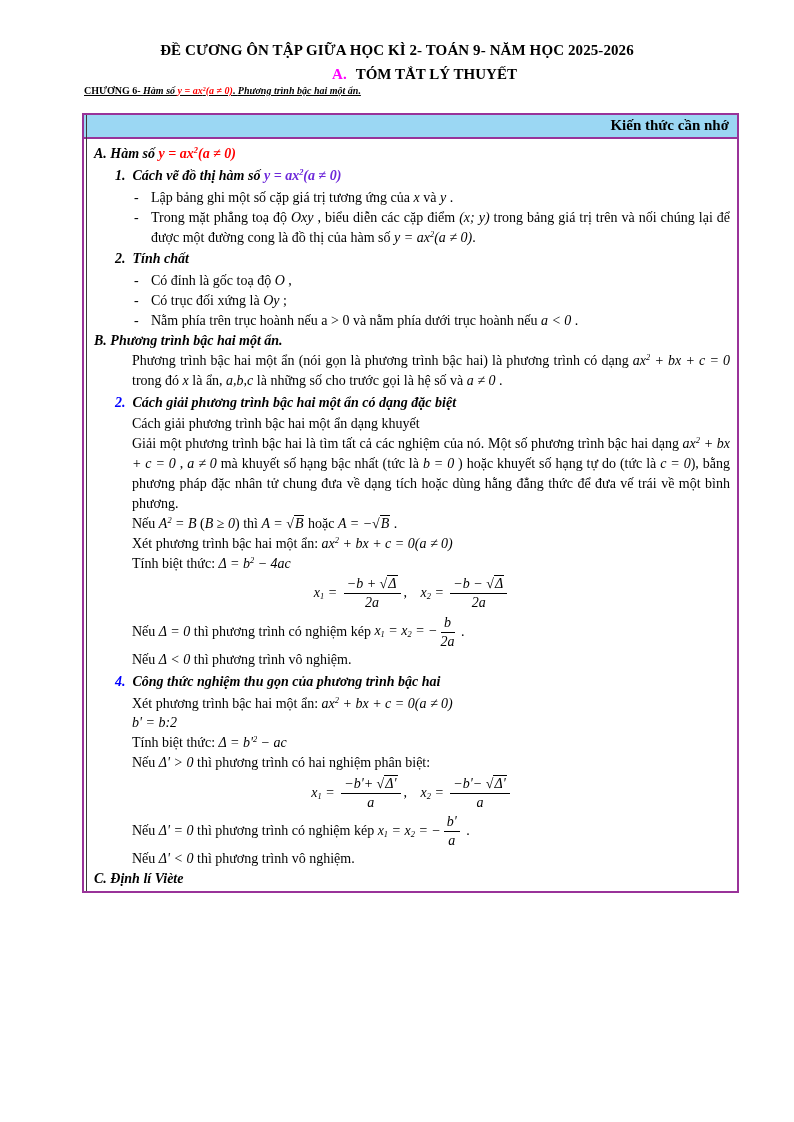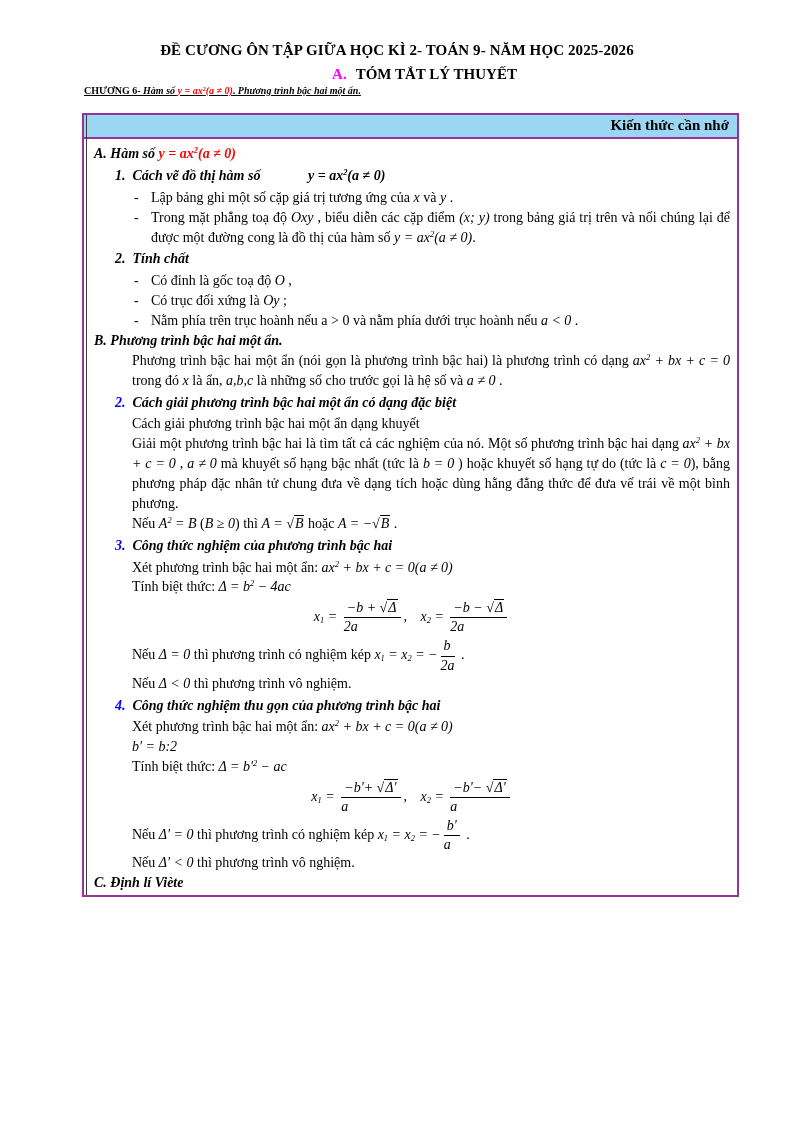--- a/index.html
+++ b/index.html
@@ -15,33 +15,33 @@
   .kbox { position:relative; margin-left:82px; width:657px; border:2px solid #993399; background:#fff; }
   .kbox::before { content:""; position:absolute; left:2px; top:0; bottom:0; width:1px; background:#3a3a3a; }
   .kbox-header { background:#9bd7f3; border-bottom:2px solid #993399; padding:2px 8px 3px 9px; font-weight:700; font-size:15px;text-align:right; }
   .kbox-body { padding:3px 7px 2px 10px; font-size:14px; line-height:1.42; }
 
   p { margin:0; }
   .bi { font-weight:700; font-style:italic; }
   .m { font-style:italic; }
   .b { font-weight:700; }
   .red { color:#ff0000; }
-  .blue { color:#000000;margin-left:44px; }
+  .blue { color:#6d28d9; }
   .numB { color:#0000ff; font-weight:700; font-style:italic; }
   .no { margin-right:7px; }
   .i1 { padding-left:21px; margin:2px 0; }
   .i2 { padding-left:38px; }
   .just { text-align:justify; }
   .bullet { display:flex; padding-left:40px; }
   .bullet .dash { flex:none; width:17px; }
   .bullet .bt { flex:1; }
   .cf { text-align:center; padding:3px 0; }
   sup { font-size:.6em; vertical-align:.55em; }
   sub { font-size:.6em; vertical-align:-.25em; }
-  .fr { display:inline-block; vertical-align:middle; text-align:left; line-height:1.15; margin:0 3px; }
+  .fr { display:inline-block; vertical-align:middle; text-align:center; line-height:1.15; margin:0 3px; }
   .fr .nu { display:block; border-bottom:1px solid #000; padding:0 3px 1px; }
   .fr .de { display:block; padding-top:1px; }
   .sq { white-space:nowrap; }
   .sq .rad { border-top:1px solid #000; padding:0 1px; }
   .csep { padding-right:10px; }
   .sp { margin:2px 0; }
 </style>
 </head>
 <body>
 
@@ -96,41 +96,41 @@
 
       <p class="i1"><span class="no numB">2.</span><span class="bi">Cách giải phương trình bậc hai một ẩn có dạng đặc biệt</span></p>
 
       <p class="i2">Cách giải phương trình bậc hai một ẩn dạng khuyết</p>
 
       <p class="i2 just"><span>Giải một phương trình bậc hai là tìm tất cả các nghiệm của nó. Một số phương trình bậc hai dạng </span><span class="m"><span>ax</span><sup>2</sup><span> + bx + c = 0</span></span><span> , </span><span class="m">a ≠ 0</span><span> mà khuyết số hạng bậc nhất (tức là </span><span class="m">b = 0</span><span> ) hoặc khuyết số hạng tự do (tức là </span><span class="m">c = 0</span><span>), bằng phương pháp đặc nhân tử chung đưa về dạng tích hoặc dùng hằng đẳng thức để đưa vế trái về một bình phương.</span></p>
 
 
       <p class="i2"><span>Nếu </span><span class="m"><span>A</span><sup>2</sup><span> = B</span></span><span> (</span><span class="m">B ≥ 0</span><span>) thì </span><span class="m"><span>A = </span><span class="sq"><span>√</span><span class="rad">B</span></span></span><span> hoặc </span><span class="m"><span>A = −</span><span class="sq"><span>√</span><span class="rad">B</span></span></span><span> .</span></p>
 
-      <p class="i1"><span class="no numB">3.</span><span class="bi">Công thức nghiệm của phương trình bậc hai</span></p>
 
       <p class="i2"><span>Xét phương trình bậc hai một ẩn: </span><span class="m"><span>ax</span><sup>2</sup><span> + bx + c = 0</span><span>(a ≠ 0)</span></span></p>
 
       <p class="i2"><span>Tính biệt thức: </span><span class="m"><span>Δ = b</span><sup>2</sup><span> − 4ac</span></span></p>
 
 
       <p class="cf"><span class="m"><span>x</span><sub>1</sub><span> = </span></span><span class="fr m"><span class="nu"><span>−b + </span><span class="sq"><span>√</span><span class="rad">Δ</span></span></span><span class="de">2a</span></span><span class="csep">, </span><span class="m"><span>x</span><sub>2</sub><span> = </span></span><span class="fr m"><span class="nu"><span>−b − </span><span class="sq"><span>√</span><span class="rad">Δ</span></span></span><span class="de">2a</span></span></p>
 
       <p class="i2"><span>Nếu </span><span class="m">Δ = 0</span><span> thì phương trình có nghiệm kép </span><span class="m"><span>x</span><sub>1</sub><span> = x</span><sub>2</sub><span> = −</span></span><span class="fr m"><span class="nu">b</span><span class="de">2a</span></span><span> .</span></p>
 
       <p class="i2"><span>Nếu </span><span class="m">Δ &lt; 0</span><span> thì phương trình vô nghiệm.</span></p>
 
       <p class="i1"><span class="no numB">4.</span><span class="bi">Công thức nghiệm thu gọn của phương trình bậc hai</span></p>
 
       <p class="i2"><span>Xét phương trình bậc hai một ẩn: </span><span class="m"><span>ax</span><sup>2</sup><span> + bx + c = 0</span><span>(a ≠ 0)</span></span></p>
 
       <p class="i2"><span class="m">b' = b:2</span></p>
 
       <p class="i2"><span>Tính biệt thức: </span><span class="m"><span>Δ = b'</span><sup>2</sup><span> − ac</span></span></p>
 
+      <p class="i2"><span>Nếu </span><span class="m">Δ' &gt; 0</span><span> thì phương trình có hai nghiệm phân biệt:</span></p>
 
       <p class="cf"><span class="m"><span>x</span><sub>1</sub><span> = </span></span><span class="fr m"><span class="nu"><span>−b'+ </span><span class="sq"><span>√</span><span class="rad">Δ'</span></span></span><span class="de">a</span></span><span class="csep">, </span><span class="m"><span>x</span><sub>2</sub><span> = </span></span><span class="fr m"><span class="nu"><span>−b'− </span><span class="sq"><span>√</span><span class="rad">Δ'</span></span></span><span class="de">a</span></span></p>
 
       <p class="i2"><span>Nếu </span><span class="m">Δ' = 0</span><span> thì phương trình có nghiệm kép </span><span class="m"><span>x</span><sub>1</sub><span> = x</span><sub>2</sub><span> = −</span></span><span class="fr m"><span class="nu">b'</span><span class="de">a</span></span><span> .</span></p>
 
       <p class="i2"><span>Nếu </span><span class="m">Δ' &lt; 0</span><span> thì phương trình vô nghiệm.</span></p>
 
       <p class="bi">C. Định lí Viète</p>
 
     </div>

